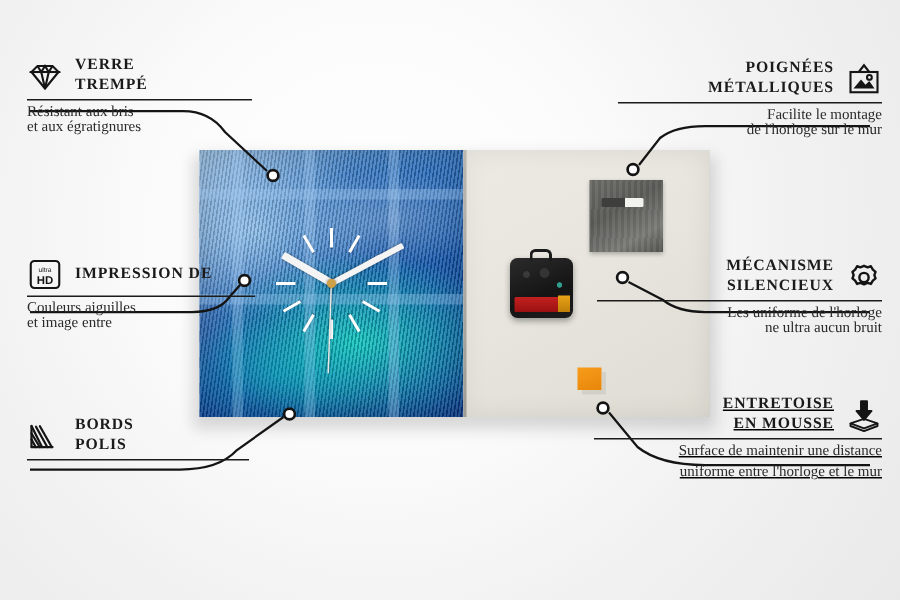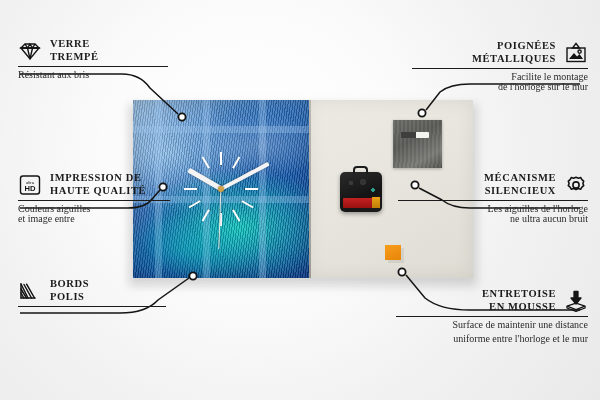--- a/index.html
+++ b/index.html
@@ -207,34 +207,34 @@
             <path d="M9.5 8 L12 19 L14.5 8"></path>
         </svg>
       </span>
       <div>
         <div class="ttl">VERRE</div>
         <div class="ttl">TREMPÉ</div>
       </div>
     </div>
     <div class="rule" style="width:150px"></div>
     <div class="sub">Résistant aux bris</div>
+    <div class="sub" style="margin-top:0">et aux égratignures</div>
   </div>
 
   <div class="callout left" style="left:18px; top:172px; width:152px;">
     <div class="row">
       <span class="ico">
         <svg viewBox="0 0 24 22" width="24" height="22">
           <rect x="2.5" y="2" width="19" height="18" rx="2.5" fill="none" stroke="#141414" stroke-width="1.4"></rect>
           <text x="12" y="9.6" font-family="Liberation Sans, sans-serif" font-size="4.4" text-anchor="middle" fill="#141414">ultra</text>
           <text x="12" y="17.2" font-family="Liberation Sans, sans-serif" font-size="7.6" font-weight="bold" text-anchor="middle" fill="#141414">HD</text>
         </svg>
       </span>
       <div>
         <div class="ttl">IMPRESSION DE</div>
-        <div class="ttl">HAUTE QUALITÉ</div>
       </div>
     </div>
     <div class="rule" style="width:152px"></div>
     <div class="sub">Couleurs aiguilles</div>
     <div class="sub" style="margin-top:0">et image entre</div>
   </div>
 
   <div class="callout left" style="left:18px; top:278px; width:148px;">
     <div class="row">
       <span class="ico">
@@ -283,25 +283,25 @@
         <div class="ttl">SILENCIEUX</div>
       </div>
       <span class="ico">
         <svg viewBox="0 0 24 22" width="24" height="22" fill="none" stroke="#141414" stroke-width="1.6" stroke-linejoin="round">
           <path d="M12 3.2 l2.4 1.0 2.2 -0.7 1.3 2.2 1.8 1.5 -0.8 2.2 0.8 2.2 -1.8 1.5 -1.3 2.2 -2.2 -0.7 -2.4 1.0 -2.4 -1.0 -2.2 0.7 -1.3 -2.2 -1.8 -1.5 0.8 -2.2 -0.8 -2.2 1.8 -1.5 1.3 -2.2 2.2 0.7 Z"></path>
           <circle cx="12" cy="11" r="3.1"></circle>
         </svg>
       </span>
     </div>
     <div class="rule" style="width:190px"></div>
-    <div class="sub">Les aiguilles de l'horloge</div>
+    <div class="sub">Les uniforme de l'horloge</div>
     <div class="sub" style="margin-top:0">ne ultra aucun bruit</div>
   </div>
 
-  <div class="callout right" style="right:12px; top:288px; width:192px;">
+  <div class="callout right" style="right:12px; top:264px; width:192px;text-decoration:underline;">
     <div class="row">
       <div>
         <div class="ttl">ENTRETOISE</div>
         <div class="ttl">EN MOUSSE</div>
       </div>
       <span class="ico">
         <svg viewBox="0 0 24 22" width="24" height="22" fill="none" stroke="#141414" stroke-width="1.3" stroke-linejoin="round">
           <path d="M10 1.5 h4 v6.5 h3 L12 14 L7 8 h3 Z" fill="#141414"></path>
           <path d="M12 13.2 L21 16.2 L12 19.6 L3 16.2 Z"></path>
           <path d="M3 16.2 v1.8 L12 21.4 L21 18 v-1.8"></path>

